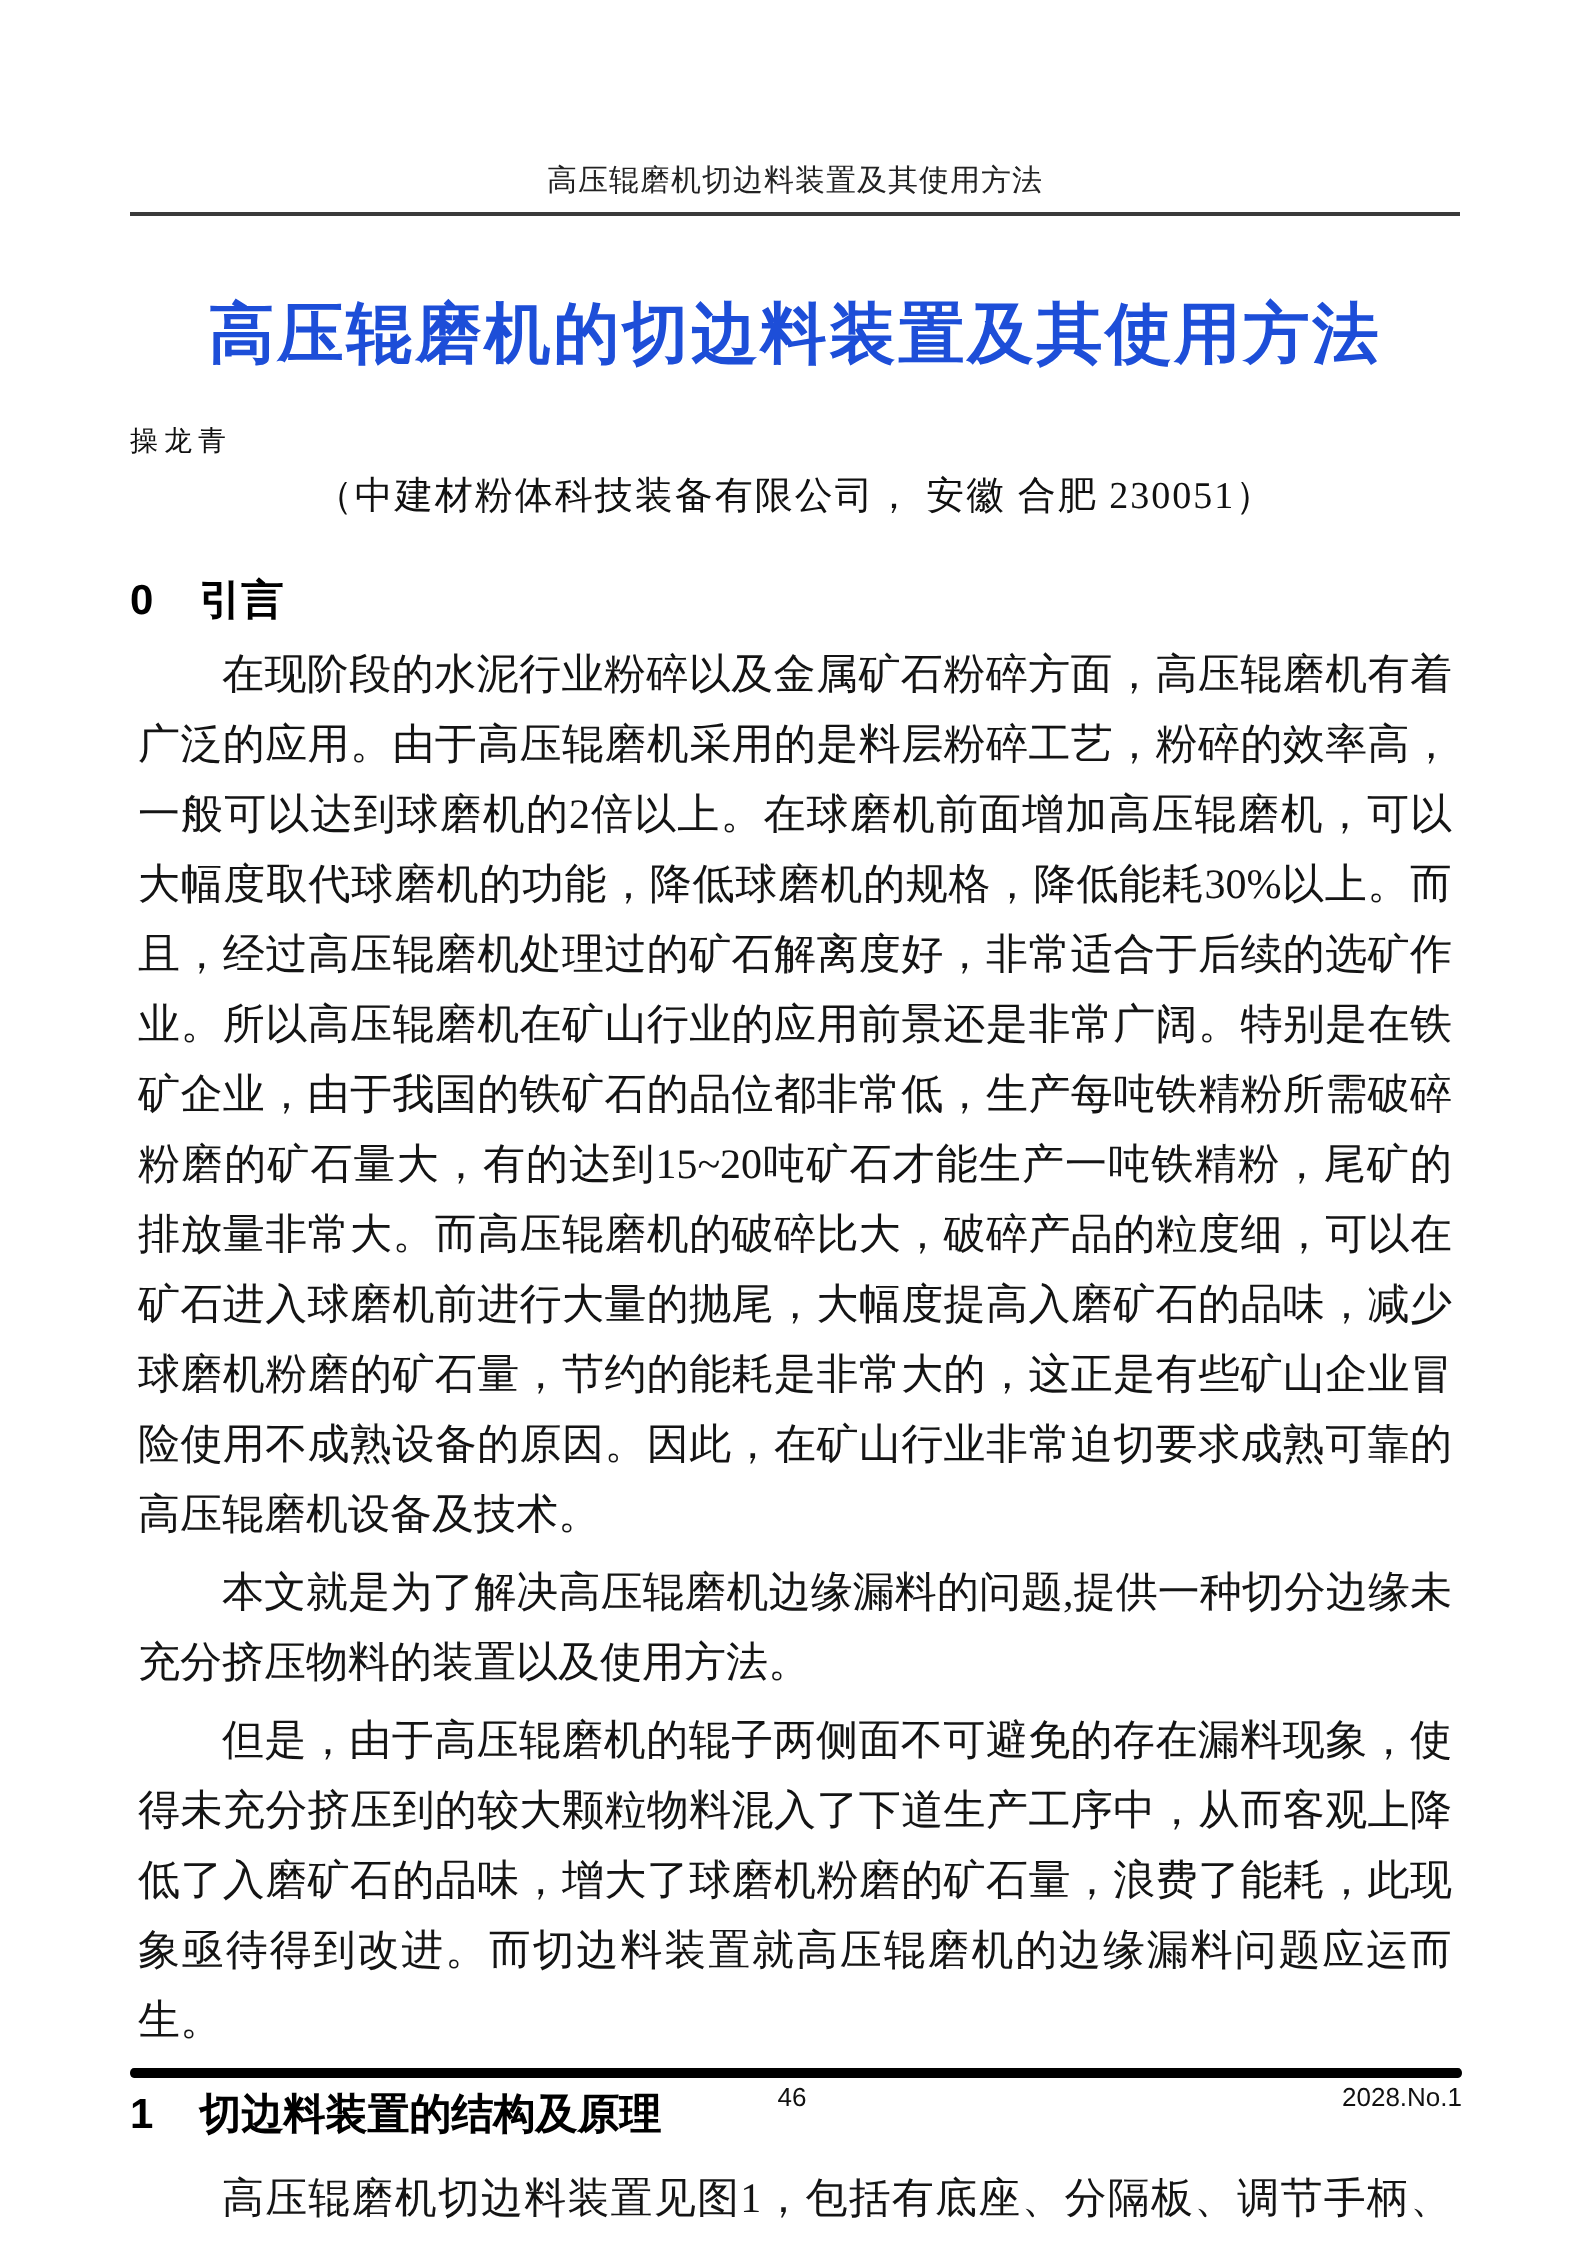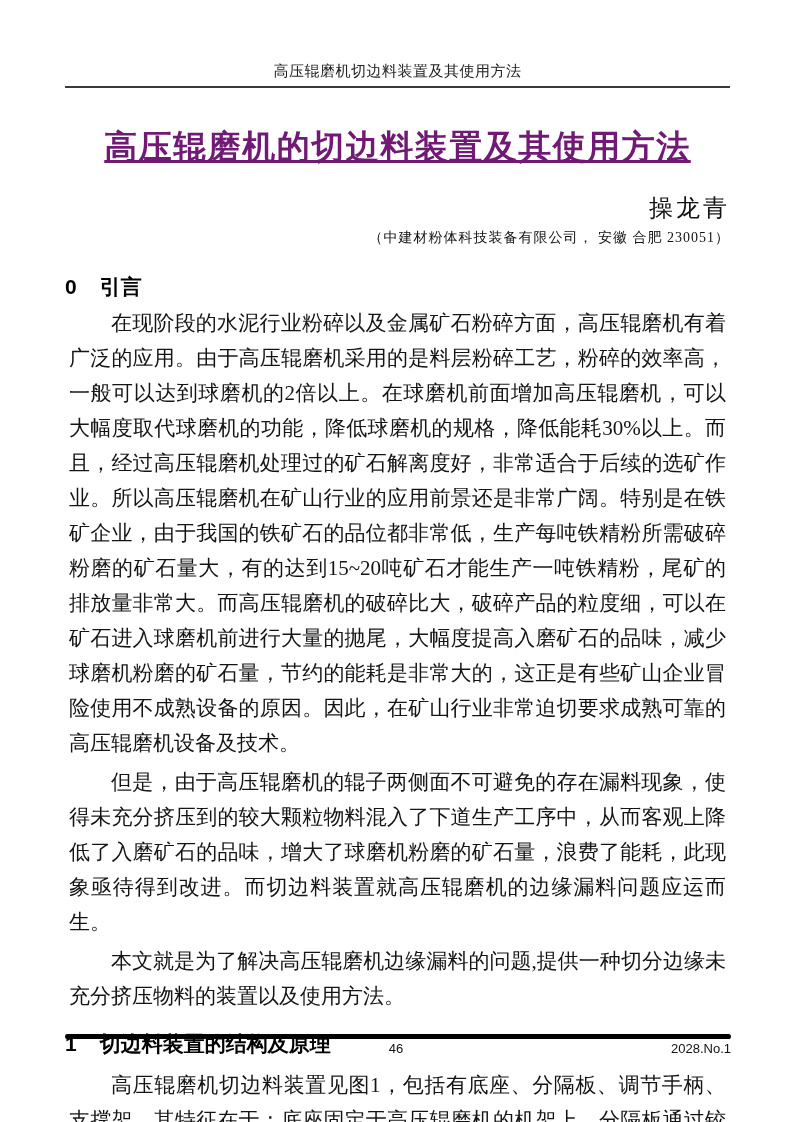--- a/index.html
+++ b/index.html
@@ -17,54 +17,53 @@
     font-family: "Liberation Serif", "DejaVu Serif", serif;
     overflow: hidden;
     box-sizing: border-box;
   }
   .content {
     padding: 0 63px 0 65px;
     box-sizing: border-box;
   }
   
   .running-head {
-    padding-top: 62px;
+    padding-top: 82px;
     text-align: center;
     border-bottom: 2px solid #3a3a3a;
     padding-bottom: 6px;
   }
   .running-title {
     font-size: 15px;
     letter-spacing: 0.5px;
     color: #222;
     line-height: 1.2;
   }
   
   .article-title {
     margin: 40px 0 14px 0;
     text-align: center;
     font-family: "Liberation Sans", "DejaVu Sans", sans-serif;
     font-weight: bold;
     font-size: 33px;
     letter-spacing: 1.5px;
     line-height: 1.15;
-    color: #701a75;
-    text-decoration: underline;
+    color: #1d4ed8;
   }
   .author-name {
     margin-top: 26px;
-    text-align: right;
-    font-size: 24px;
+    text-align: left;
+    font-size: 14px;
     letter-spacing: 3px;
     color: #111;
   }
   .author-affiliation {
     margin-top: 5px;
-    text-align: right;
-    font-size: 14px;
+    text-align: center;
+    font-size: 19px;
     letter-spacing: 1px;
     color: #111;
   }
   
   .section-heading {
     margin: 26px 0 6px 0;
     font-family: "Liberation Sans", "DejaVu Sans", sans-serif;
     font-weight: bold;
     font-size: 21px;
     line-height: 1.3;
@@ -135,23 +134,23 @@
     <div class="author-name">操龙青</div>
 
     <div class="author-affiliation">（中建材粉体科技装备有限公司， 安徽 合肥 230051）</div>
 
     <h2 class="section-heading">
       <span class="sec-no">0</span><span>引言</span>
     </h2>
 
     <p class="body-para">在现阶段的水泥行业粉碎以及金属矿石粉碎方面，高压辊磨机有着广泛的应用。由于高压辊磨机采用的是料层粉碎工艺，粉碎的效率高，一般可以达到球磨机的2倍以上。在球磨机前面增加高压辊磨机，可以大幅度取代球磨机的功能，降低球磨机的规格，降低能耗30%以上。而且，经过高压辊磨机处理过的矿石解离度好，非常适合于后续的选矿作业。所以高压辊磨机在矿山行业的应用前景还是非常广阔。特别是在铁矿企业，由于我国的铁矿石的品位都非常低，生产每吨铁精粉所需破碎粉磨的矿石量大，有的达到15~20吨矿石才能生产一吨铁精粉，尾矿的排放量非常大。而高压辊磨机的破碎比大，破碎产品的粒度细，可以在矿石进入球磨机前进行大量的抛尾，大幅度提高入磨矿石的品味，减少球磨机粉磨的矿石量，节约的能耗是非常大的，这正是有些矿山企业冒险使用不成熟设备的原因。因此，在矿山行业非常迫切要求成熟可靠的高压辊磨机设备及技术。</p>
 
+    <p class="body-para">本文就是为了解决高压辊磨机边缘漏料的问题,提供一种切分边缘未充分挤压物料的装置以及使用方法。</p>
+
     <p class="body-para">但是，由于高压辊磨机的辊子两侧面不可避免的存在漏料现象，使得未充分挤压到的较大颗粒物料混入了下道生产工序中，从而客观上降低了入磨矿石的品味，增大了球磨机粉磨的矿石量，浪费了能耗，此现象亟待得到改进。而切边料装置就高压辊磨机的边缘漏料问题应运而生。</p>
-
-    <p class="body-para">本文就是为了解决高压辊磨机边缘漏料的问题,提供一种切分边缘未充分挤压物料的装置以及使用方法。</p>
 
     <h2 class="section-heading second">
       <span class="sec-no">1</span><span>切边料装置的结构及原理</span>
     </h2>
 
     <p class="body-para">高压辊磨机切边料装置见图1，包括有底座、分隔板、调节手柄、支撑架，其特征在于：底座固定于高压辊磨机的机架上，分隔板通过铰链连接于所述的底座</p>
 
   </div>
 
   <div class="page-footer">

